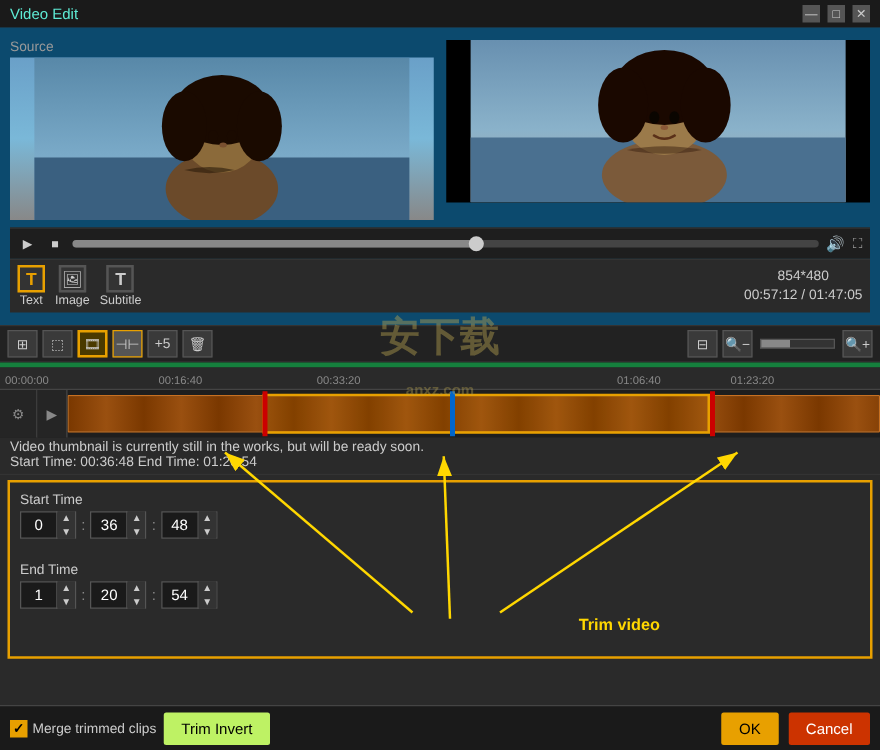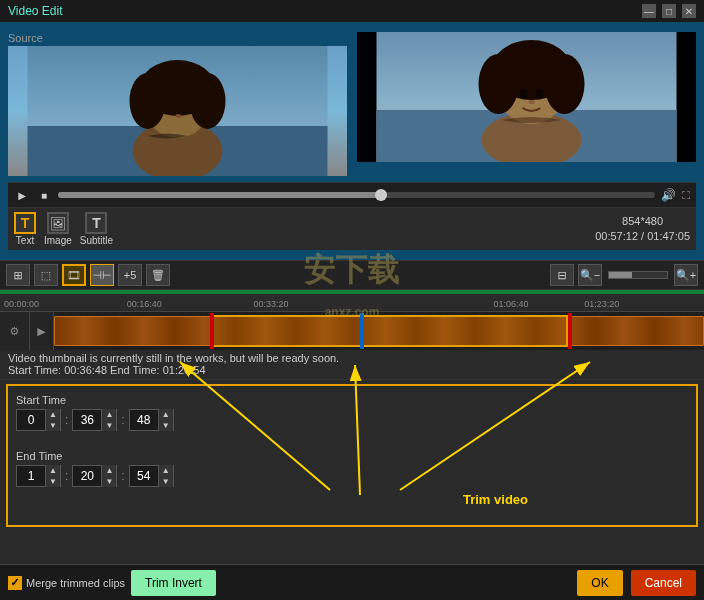--- a/index.html
+++ b/index.html
@@ -312,21 +312,21 @@
     }
     .bottom-btn {
       height: 26px;
       padding: 0 14px;
       border: none;
       cursor: pointer;
       font-size: 12px;
       border-radius: 2px;
     }
     .btn-trim-invert {
-      background: #86efac;
+      background: #bef264;
       color: #000;
     }
     .btn-ok {
       background: #e8a000;
       color: #000;
     }
     .btn-cancel {
       background: #cc3300;
       color: #fff;
     }

